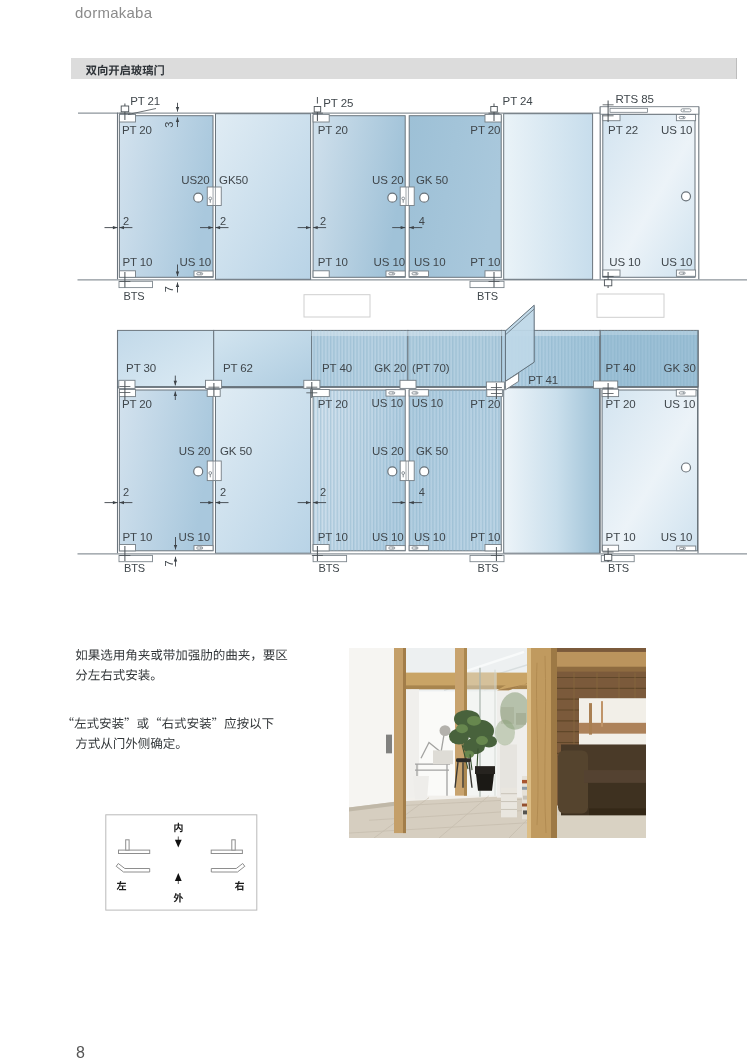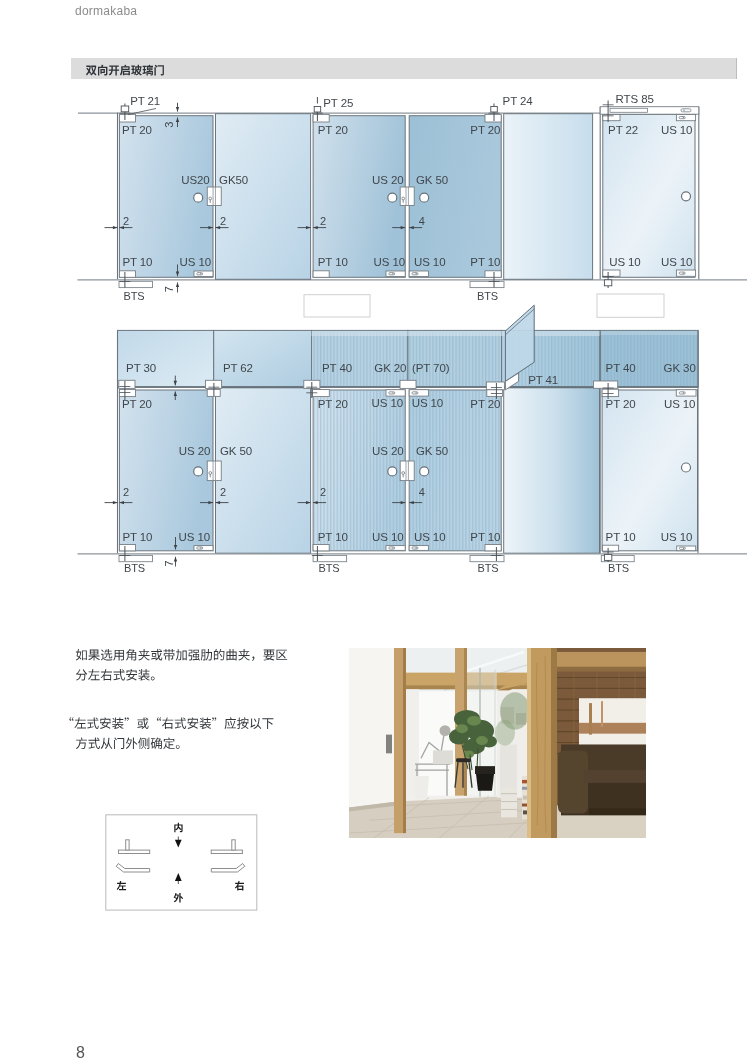--- a/index.html
+++ b/index.html
@@ -1,17 +1,17 @@
 <!DOCTYPE html>
 <html><head><meta charset="utf-8"><style>
 html,body{margin:0;padding:0;background:#fff}
 body{width:750px;height:1061px;position:relative;font-family:"Liberation Sans",sans-serif;overflow:hidden}
 svg text{font-family:"Liberation Sans",sans-serif}
 </style></head><body>
-<div style="position:absolute;left:75px;top:4px;font-size:12px;letter-spacing:0.25px;color:#8b8b8b">dormakaba</div>
+<div style="position:absolute;left:75px;top:4px;font-size:15px;letter-spacing:0.25px;color:#8b8b8b">dormakaba</div>
 <div style="position:absolute;left:70.5px;top:57.5px;width:665px;height:21px;background:#dcdcdc;border-right:1px solid #bdbdbd"></div>
 <svg style="position:absolute;left:70.5px;top:57.5px" width="200" height="21" viewBox="0 0 200 21">
     <path d="M23.8 8.9C23.6 10.4 23.2 11.7 22.6 12.8C22.1 11.6 21.8 10.3 21.6 8.9ZM20.2 7.6V8.9H20.9L20.3 9.0C20.6 11.0 21.1 12.7 21.8 14.1C21.1 15.0 20.2 15.7 19.2 16.2C19.5 16.5 19.9 17.0 20.1 17.4C21.0 16.9 21.8 16.2 22.5 15.5C23.1 16.2 23.8 16.9 24.6 17.4C24.8 17.1 25.3 16.5 25.6 16.3C24.7 15.8 24.0 15.1 23.4 14.2C24.4 12.6 25.0 10.5 25.3 7.8L24.4 7.6L24.1 7.6ZM15.3 10.6C15.9 11.3 16.7 12.3 17.3 13.1C16.7 14.5 15.9 15.6 14.9 16.3C15.3 16.6 15.7 17.1 15.9 17.4C16.8 16.6 17.6 15.7 18.2 14.5C18.6 15.0 18.8 15.5 19.0 15.9L20.2 14.9C19.9 14.3 19.4 13.6 18.9 12.9C19.4 11.5 19.7 9.8 19.9 7.8L19.1 7.6L18.8 7.6H15.3V8.9H18.5C18.3 9.9 18.1 10.8 17.9 11.6C17.3 11.0 16.8 10.3 16.2 9.8Z M30.7 6.8C30.6 7.4 30.4 8.1 30.1 8.7H27.0V17.4H28.3V10.0H35.0V15.8C35.0 16.0 34.9 16.1 34.7 16.1C34.5 16.1 33.7 16.1 33.1 16.0C33.3 16.4 33.5 17.0 33.5 17.4C34.5 17.4 35.2 17.4 35.7 17.2C36.2 17.0 36.4 16.6 36.4 15.8V8.7H31.6C31.9 8.2 32.2 7.6 32.4 7.0ZM30.7 12.3H32.6V13.8H30.7ZM29.4 11.1V15.8H30.7V15.0H33.9V11.1Z M44.4 8.7V11.5H41.8V11.2V8.7ZM37.8 11.5V12.8H40.3C40.0 14.1 39.4 15.5 37.8 16.4C38.1 16.7 38.6 17.2 38.9 17.5C40.8 16.2 41.5 14.5 41.7 12.8H44.4V17.4H45.8V12.8H48.1V11.5H45.8V8.7H47.8V7.5H38.2V8.7H40.4V11.2V11.5Z M51.9 12.8V17.3H53.2V16.8H57.5V17.3H58.9V12.8ZM53.2 15.5V14.0H57.5V15.5ZM53.3 7.1C53.5 7.5 53.7 7.9 53.8 8.3H50.2V11.3C50.2 12.8 50.1 15.0 48.9 16.5C49.2 16.7 49.8 17.2 50.0 17.5C51.3 16.0 51.6 13.7 51.6 11.9H58.6V8.3H55.3C55.2 7.9 54.9 7.3 54.7 6.8ZM51.6 9.6H57.3V10.7H51.6Z M64.2 8.3V11.4C64.2 12.4 64.2 13.6 63.9 14.7L63.7 13.8L62.8 14.1V11.9H63.7V10.7H62.8V8.7H63.9V7.5H60.3V8.7H61.5V10.7H60.4V11.9H61.5V14.6C61.0 14.7 60.6 14.9 60.2 15.0L60.5 16.3L63.8 15.0C63.6 15.6 63.3 16.0 63.0 16.5C63.3 16.6 63.8 17.1 64.0 17.3C65.0 16.2 65.3 14.4 65.5 12.9C65.8 13.8 66.3 14.5 66.8 15.2C66.2 15.7 65.5 16.1 64.7 16.3C65.0 16.6 65.3 17.1 65.4 17.4C66.3 17.1 67.0 16.6 67.7 16.1C68.3 16.6 69.1 17.1 70.0 17.4C70.2 17.0 70.6 16.4 70.9 16.2C70.0 15.9 69.3 15.6 68.6 15.1C69.4 14.2 70.0 13.0 70.3 11.4L69.5 11.1L69.3 11.2H68.0V9.6H69.1C69.0 10.0 68.9 10.4 68.8 10.7L70.0 11.0C70.2 10.3 70.5 9.4 70.7 8.5L69.7 8.3L69.5 8.3H68.0V6.8H66.7V8.3ZM66.7 9.6V11.2H65.5V9.6ZM68.8 12.3C68.5 13.1 68.1 13.7 67.7 14.3C67.2 13.7 66.8 13.1 66.5 12.3Z M77.6 7.0 77.9 7.7H75.4V8.9H82.0V7.7H79.3C79.1 7.4 79.0 7.0 78.8 6.7ZM77.3 16.2C77.4 16.1 77.8 16.0 79.6 15.8L79.7 16.2L80.5 15.9C80.4 15.5 80.1 14.7 79.8 14.2L79.1 14.4L79.3 14.9L78.2 15.1C78.4 14.8 78.5 14.4 78.7 14.1H80.6V16.2C80.6 16.3 80.6 16.4 80.4 16.4C80.3 16.4 79.8 16.4 79.3 16.4C79.4 16.6 79.6 17.1 79.7 17.4C80.4 17.4 81.0 17.3 81.4 17.2C81.8 17.0 81.9 16.8 81.9 16.2V12.9H79.2L79.4 12.3H81.5V9.1H80.3V11.3H77.7C78.0 11.1 78.4 10.9 78.7 10.6C79.1 10.8 79.4 11.0 79.6 11.2L80.2 10.7C80.0 10.5 79.7 10.3 79.3 10.0C79.6 9.8 79.9 9.5 80.1 9.3L79.3 8.9C79.1 9.2 78.9 9.4 78.6 9.6L77.8 9.0L77.2 9.5L78.0 10.1C77.7 10.3 77.4 10.5 77.0 10.7V9.1H75.9V12.3H78.2L78.0 12.9H75.5V17.4H76.8V14.1H77.6L77.4 14.5C77.2 14.9 77.1 15.1 76.9 15.2C77.0 15.5 77.2 16.0 77.3 16.2ZM77.6 11.3H77.0V10.7C77.2 10.9 77.5 11.2 77.6 11.3ZM71.4 14.8 71.7 16.0C72.7 15.8 74.0 15.5 75.3 15.2L75.2 14.0L74.0 14.3V12.2H75.0V11.0H74.0V8.9H75.1V7.7H71.6V8.9H72.8V11.0H71.7V12.2H72.8V14.5Z M83.7 7.4C84.3 8.1 85.0 9.0 85.4 9.6L86.5 8.8C86.1 8.3 85.4 7.4 84.8 6.7ZM83.4 9.3V17.4H84.8V9.3ZM86.6 7.2V8.5H91.6V15.9C91.6 16.1 91.5 16.2 91.3 16.2C91.0 16.2 90.3 16.2 89.6 16.1C89.8 16.5 90.0 17.0 90.1 17.4C91.1 17.4 91.8 17.4 92.3 17.2C92.8 17.0 92.9 16.6 92.9 15.9V7.2Z" fill="#2e3338"></path>
   </svg>
 <svg style="position:absolute;left:0px;top:90px" width="750" height="500" viewBox="0 90 750 500">
     <defs>
 <linearGradient id="gDoor" x1="0" y1="0" x2="1" y2="0.3">
         <stop offset="0" stop-color="#d3e2ee"></stop>
         <stop offset="1" stop-color="#a9c8dd"></stop>
       </linearGradient>

